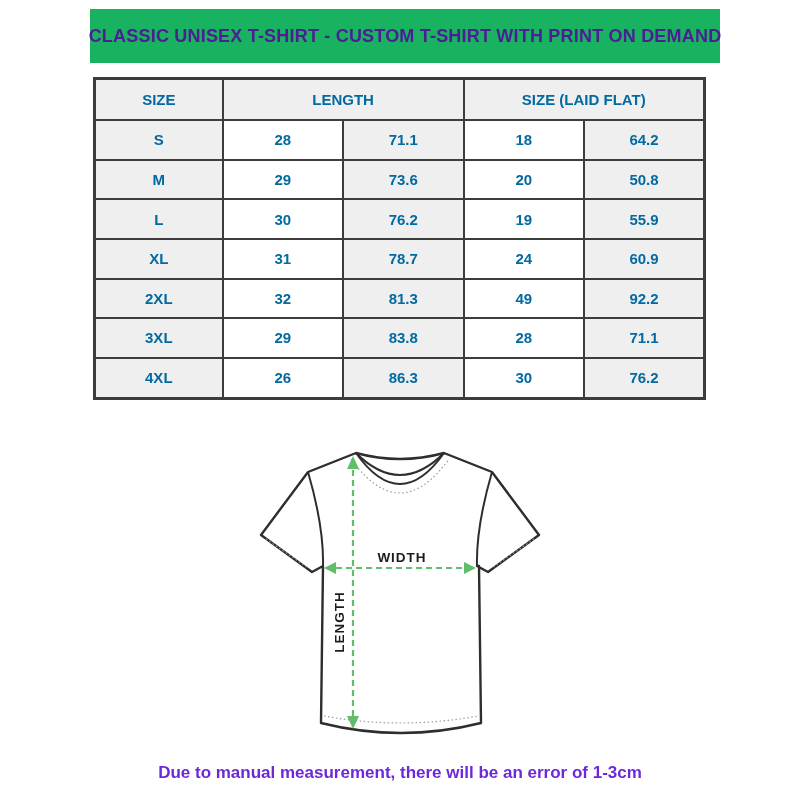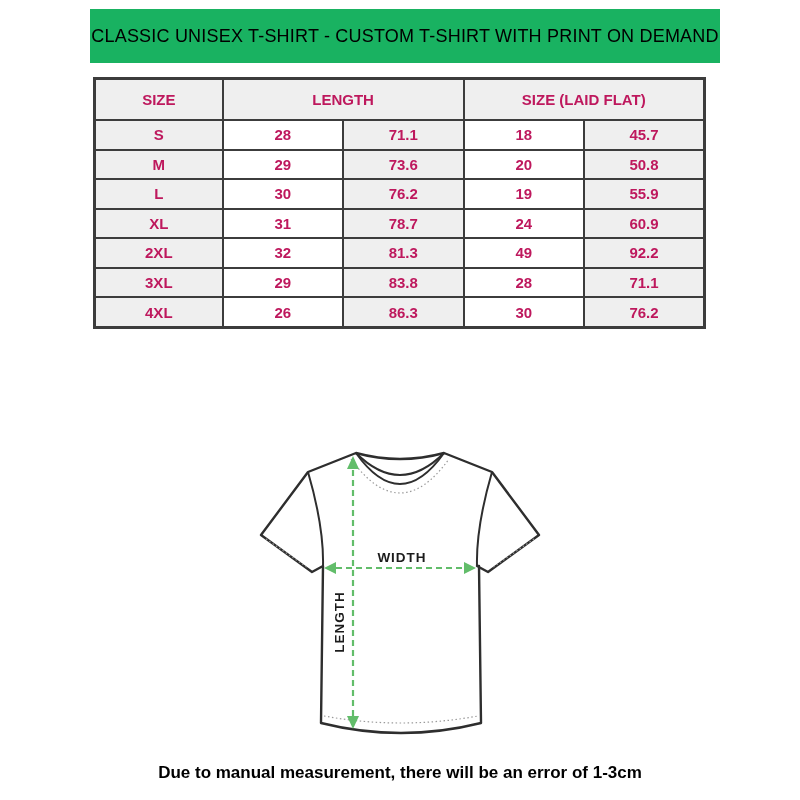--- a/index.html
+++ b/index.html
@@ -6,43 +6,43 @@
   .page {
     position: relative; width: 800px; height: 800px;
     background: #ffffff; overflow: hidden;
     font-family: "Liberation Sans", sans-serif;
   }
   .banner {
     position: absolute; left: 90px; top: 9px; width: 630px; height: 54px;
     background: #19b261; display: flex; align-items: center; justify-content: center;
   }
   .banner-title {
-    color: #000000; font-weight: normal; font-size: 18px;
+    color: #4c1d95; font-weight: bold; font-size: 18px;
     letter-spacing: 0.2px; white-space: nowrap;
   }
   table.size-chart {
-    position: absolute; left: 93px; top: 77px; width: 613px; height: 252px;
+    position: absolute; left: 93px; top: 77px; width: 613px; height: 323px;
     border-collapse: collapse; table-layout: fixed; text-align: center;
-    color: #be185d; border: 3px solid #3c3c3c;
+    color: #0369a1; border: 3px solid #3c3c3c;
   }
   .size-chart th, .size-chart td {
     border: 2px solid #3c3c3c; font-weight: bold; font-size: 15px; padding: 0;
   }
   .size-chart thead th { background: #efefef; height: 39px; }
   .size-chart tbody td { background: #ffffff; }
   .size-chart tbody td:nth-child(odd) { background: #efefef; }
   col.size-col { width: 21%; }
   col.val-col  { width: 19.75%; }
   .diagram { position: absolute; left: 240px; top: 435px; width: 320px; height: 320px; }
   .diagram svg text {
     font-family: "Liberation Sans", sans-serif; font-weight: bold; fill: #1c1c1c;
   }
   .footer-note {
     position: absolute; left: 0; top: 763px; width: 800px; text-align: center;
-    font-weight: bold; font-size: 17px; color: #000000; white-space: nowrap;
+    font-weight: bold; font-size: 17px; color: #6d28d9; white-space: nowrap;
   }
 </style>
 </head>
 <body>
 
 <div class="page">
 
   <div class="banner">
     <span class="banner-title">CLASSIC UNISEX T-SHIRT - CUSTOM T-SHIRT WITH PRINT ON DEMAND</span>
   </div>
@@ -61,21 +61,21 @@
         <th colspan="2">LENGTH</th>
         <th colspan="2">SIZE (LAID FLAT)</th>
       </tr>
     </thead>
     <tbody id="size-rows">
         <tr>
           <td>S</td>
           <td>28</td>
           <td>71.1</td>
           <td>18</td>
-          <td>45.7</td>
+          <td>64.2</td>
         </tr>
         <tr>
           <td>M</td>
           <td>29</td>
           <td>73.6</td>
           <td>20</td>
           <td>50.8</td>
         </tr>
         <tr>
           <td>L</td>

